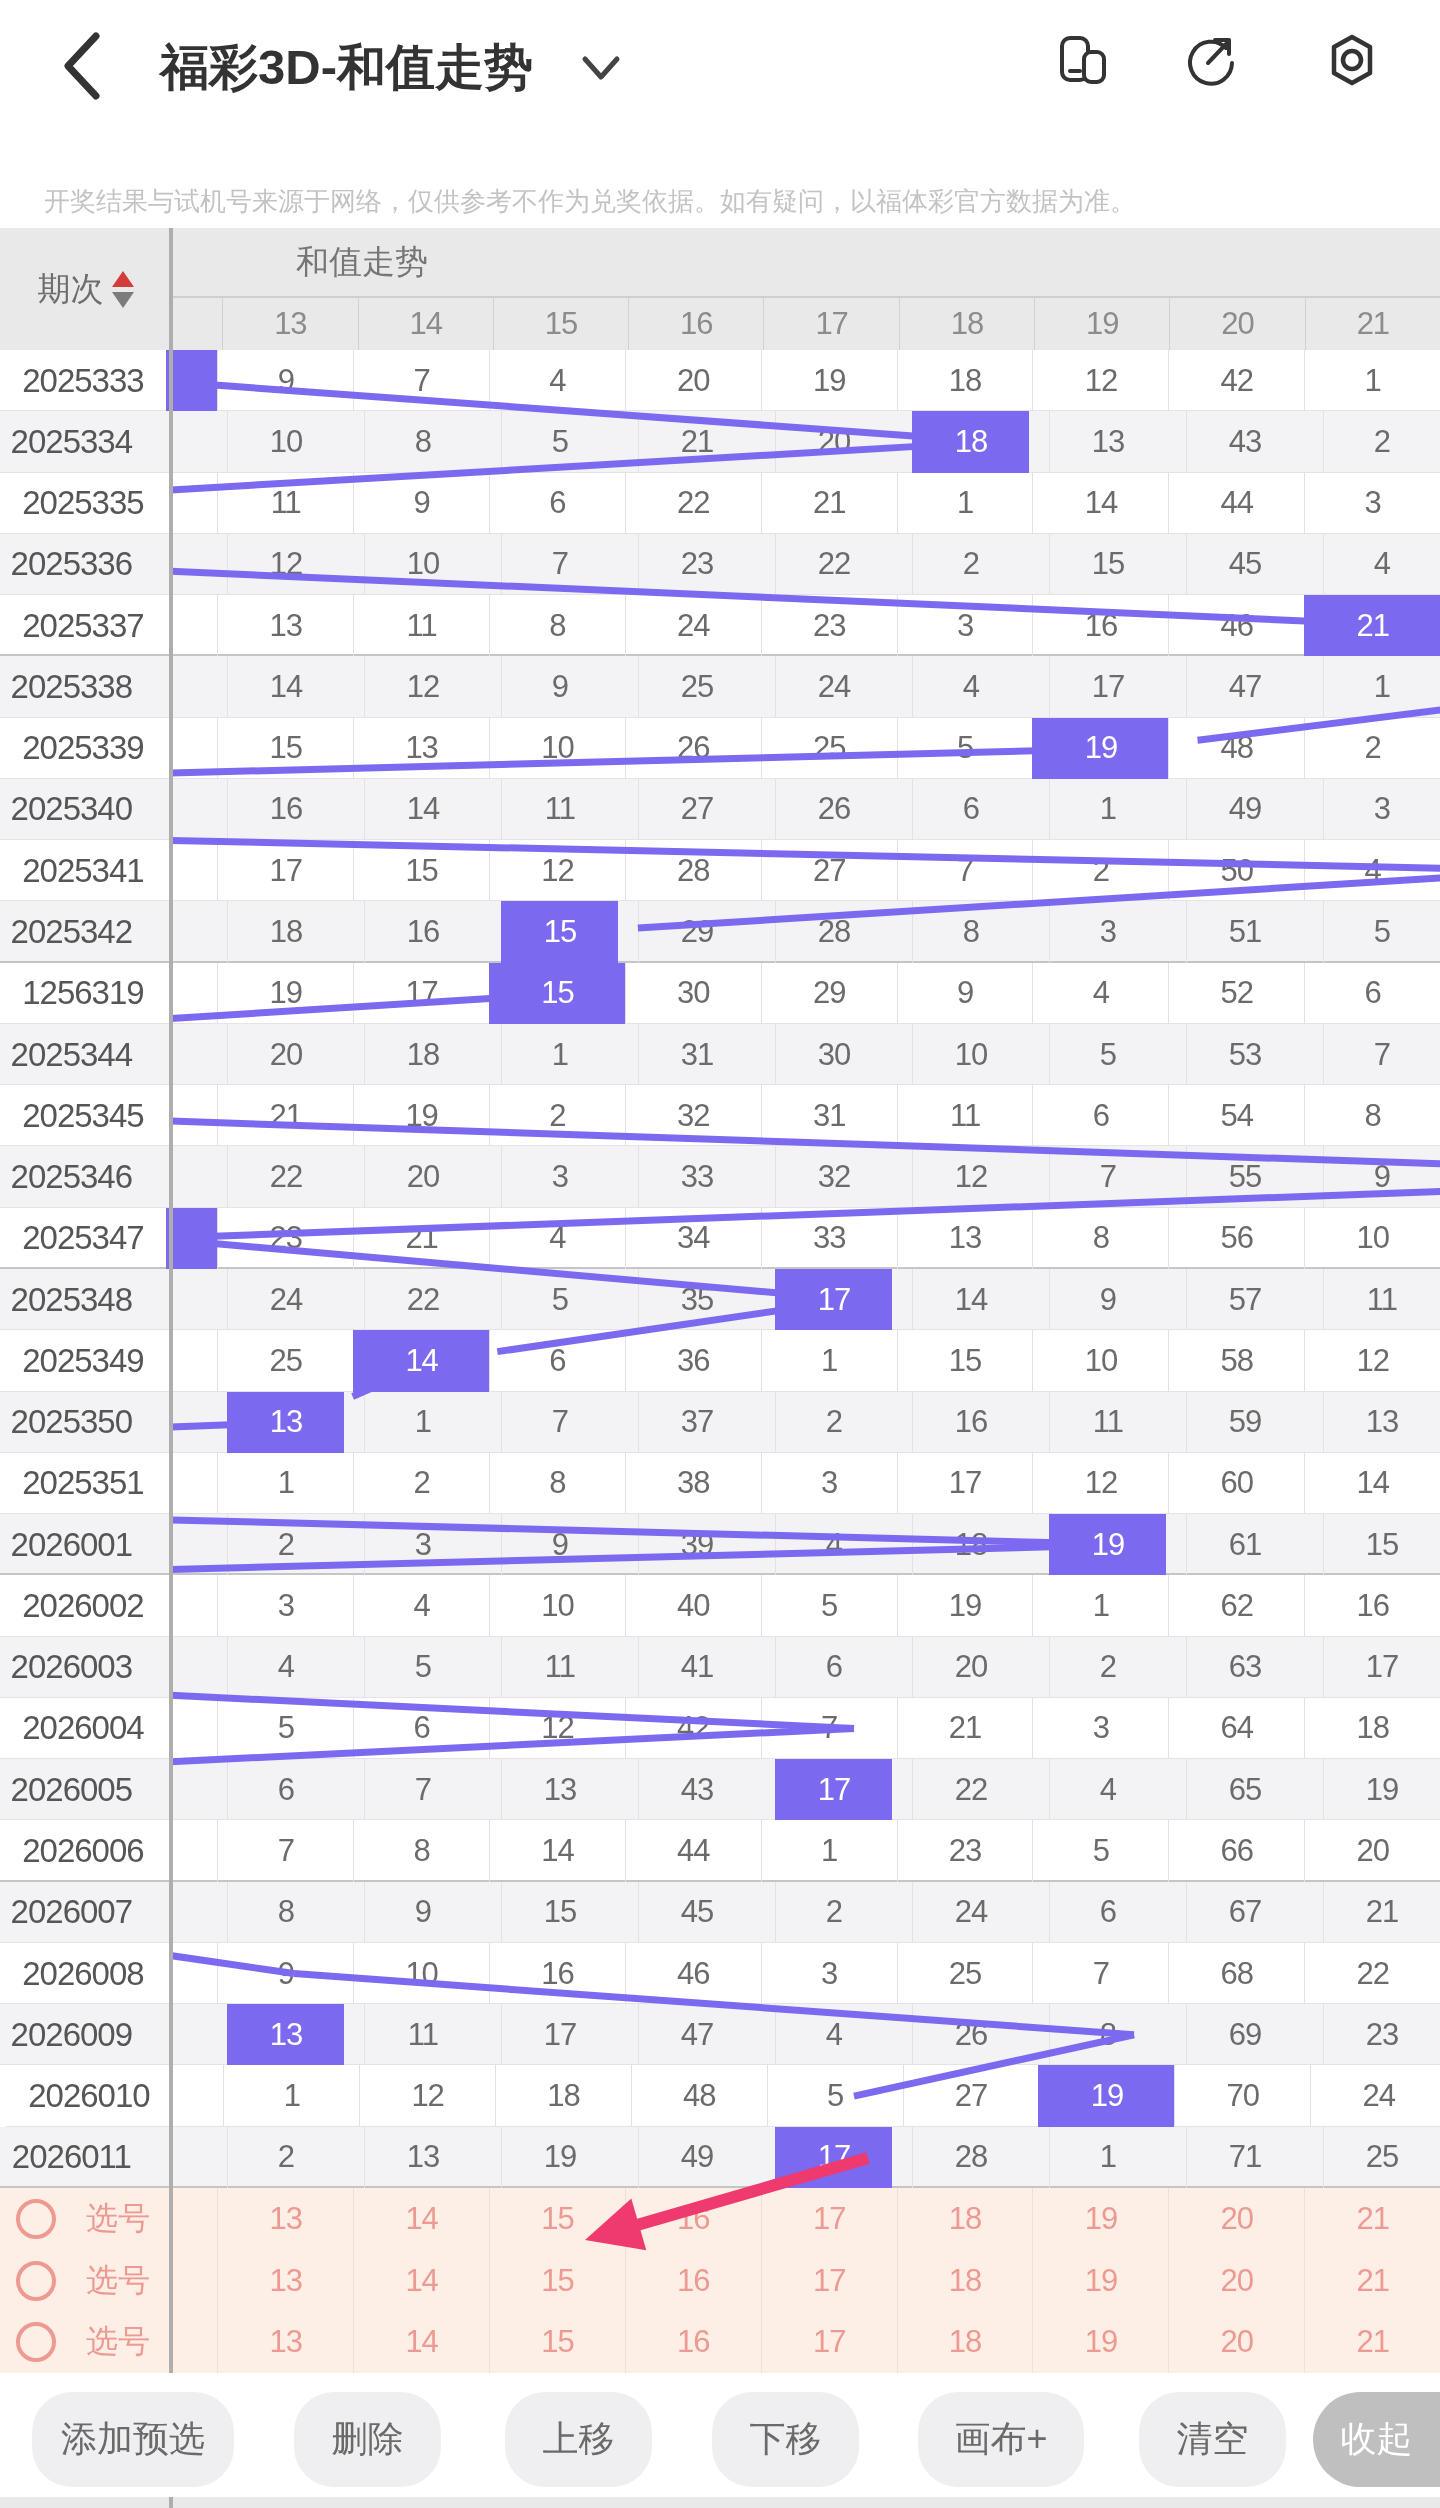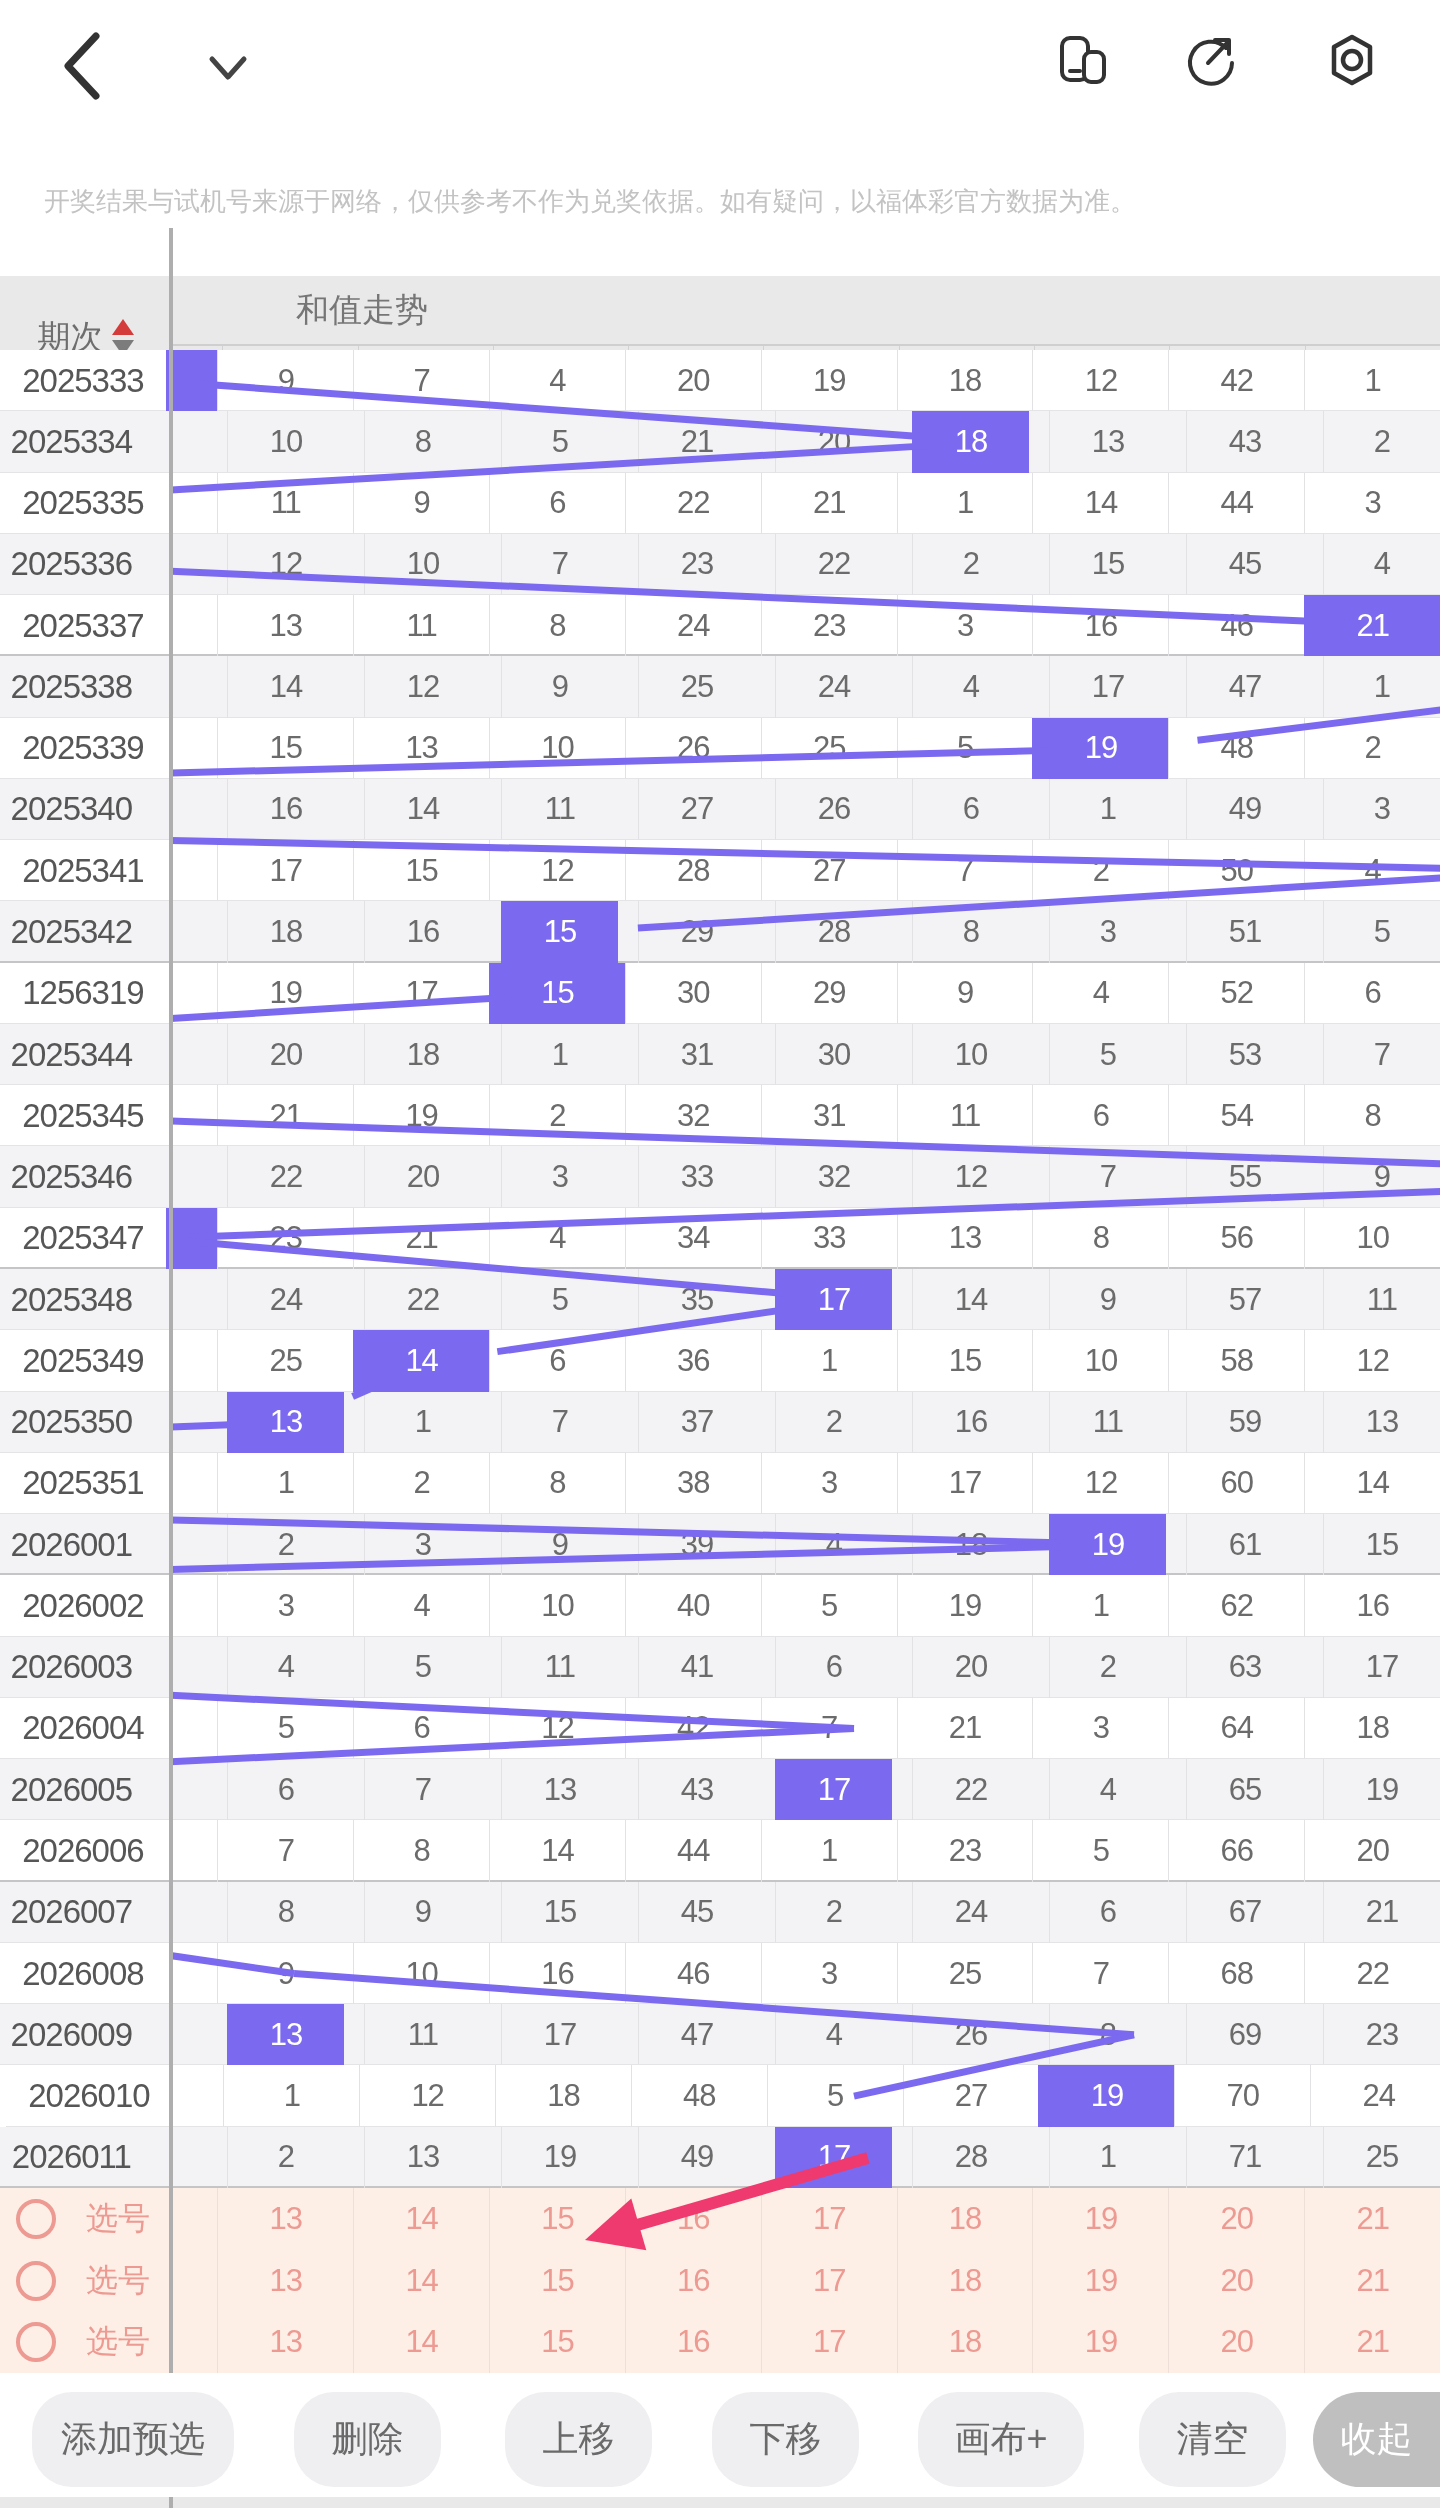--- a/index.html
+++ b/index.html
@@ -9,21 +9,21 @@
   .appbar{position:absolute;left:0;top:0;width:1440px;height:130px;background:#fff;}
   .back{position:absolute;left:52px;top:28px;width:60px;height:76px;cursor:pointer;}
   .title-wrap{position:absolute;left:160px;top:30px;height:76px;display:flex;align-items:center;}
   .title{font-size:49px;font-weight:bold;color:#333;letter-spacing:0px;}
   .caret{margin-left:46px;}
   .hicon{position:absolute;top:32px;width:56px;height:56px;cursor:pointer;}
   .hicon.i1{left:1054px;}.hicon.i2{left:1182px;}.hicon.i3{left:1324px;}
   
   .disclaimer{position:absolute;left:44px;top:184px;width:1360px;font-size:26px;color:#c3c3c3;}
   
-  .thead{position:absolute;left:0;top:228px;width:1440px;height:122px;background:#e9e9e9;margin-top:48px;}
+  .thead{position:absolute;left:0;top:228px;width:1440px;height:122px;background:#e9e9e9;}
   .period-head{position:absolute;left:0;top:0;width:171px;height:122px;display:flex;align-items:center;justify-content:center;}
   .period-label{font-size:33px;color:#6e6e6e;}
   .sort{display:inline-flex;flex-direction:column;margin-left:8px;cursor:pointer;}
   .tri-up{width:0;height:0;border-left:11px solid transparent;border-right:11px solid transparent;border-bottom:16px solid #d43c3c;margin-bottom:5px;}
   .tri-down{width:0;height:0;border-left:11px solid transparent;border-right:11px solid transparent;border-top:16px solid #7c7c7c;}
   .group-label{position:absolute;left:296px;top:0;height:68px;line-height:68px;font-size:33px;color:#767676;}
   .band-sep{position:absolute;left:171px;top:68px;width:1269px;height:2px;background:#cfcfcf;}
   .colheads{position:absolute;left:171px;top:70px;width:1269px;height:52px;display:flex;}
   .colheads .sliver-h{width:53px;}
   .colheads .ch{width:140px;box-sizing:border-box;border-left:1px solid #d2d2d2;display:flex;align-items:center;justify-content:center;
@@ -66,20 +66,21 @@
 
 <div id="app">
 
   <div class="appbar">
     <div class="back">
       <svg width="60" height="76" viewBox="0 0 60 76">
         <polyline points="44,8 16,38 44,68" fill="none" stroke="#333" stroke-width="7" stroke-linecap="round" stroke-linejoin="round"></polyline>
       </svg>
     </div>
     <div class="title-wrap">
+      <span class="title">福彩3D-和值走势</span>
       <span class="caret">
         <svg width="44" height="30" viewBox="0 0 44 30">
           <polyline points="6,6 22,24 38,6" fill="none" stroke="#444" stroke-width="5" stroke-linecap="round" stroke-linejoin="round"></polyline>
         </svg>
       </span>
     </div>
     <div class="hicon i1">
       <svg width="56" height="56" viewBox="0 0 56 56">
         <rect x="8" y="6" width="26" height="42" rx="8" fill="none" stroke="#333" stroke-width="4"></rect>
         <line x1="16" y1="39" x2="26" y2="39" stroke="#333" stroke-width="4" stroke-linecap="round"></line>

